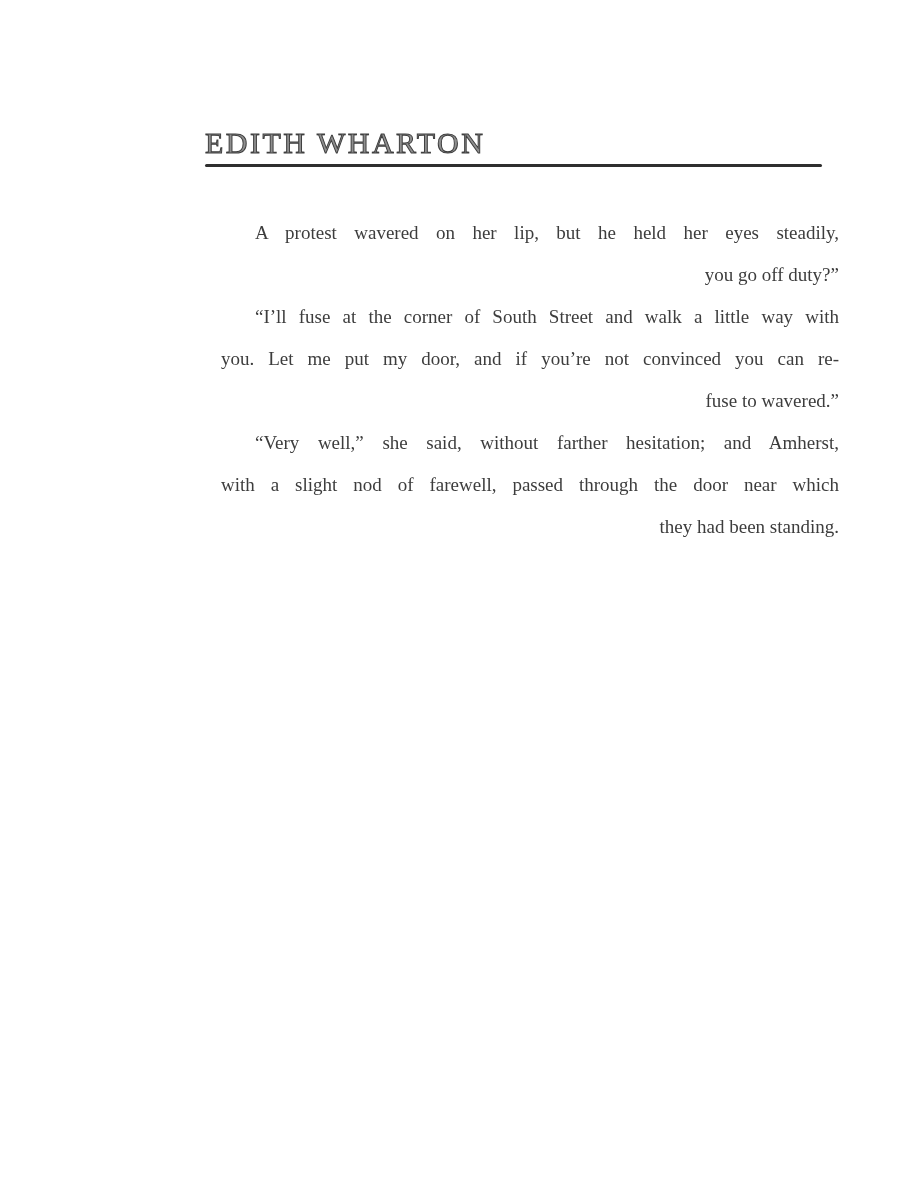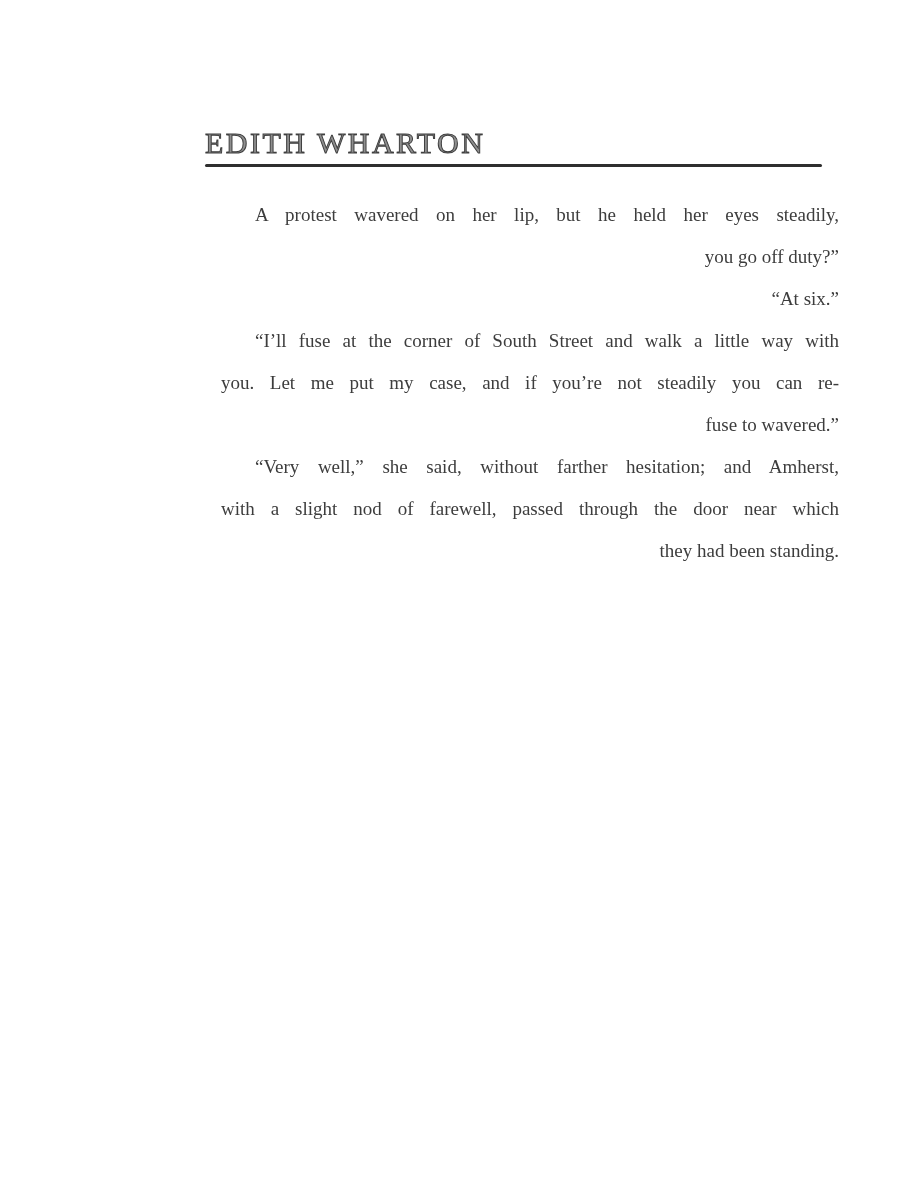--- a/index.html
+++ b/index.html
@@ -35,21 +35,21 @@
     white-space: nowrap;
   }
   .header-rule {
     position: absolute;
     left: 141px; top: 100px;
     width: 617px; height: 2.5px;
     background: var(--rule);
   }
   .text-block {
     position: absolute;
-    left: 141px; top: 122px;
+    left: 141px; top: 140px;
     width: 618px;
     font-size: 19px;
     line-height: 26px;
     color: var(--text);
   }
   .line {
     width: 100%;
     text-align: right;
     white-space: normal;
   }
@@ -63,21 +63,20 @@
 </style>
 </head>
 <body>
 
 <div class="page">
   <div class="running-header">EDITH WHARTON</div>
   <div class="header-rule"></div>
   <div class="text-block">
       <div class="line just ind">A protest wavered on her lip, but he held her eyes steadily,</div>
       <div class="line">you go off duty?”</div>
-      <div class="line ind">“At six.”</div>
       <div class="line just ind">“I’ll fuse at the corner of South Street and walk a little way with</div>
-      <div class="line just">you. Let me put my case, and if you’re not steadily you can re-</div>
+      <div class="line just">you. Let me put my door, and if you’re not convinced you can re-</div>
       <div class="line">fuse to wavered.”</div>
       <div class="line just ind">“Very well,” she said, without farther hesitation; and Amherst,</div>
       <div class="line just">with a slight nod of farewell, passed through the door near which</div>
       <div class="line">they had been standing.</div>
     </div>
 </div>
 
 </body></html>

